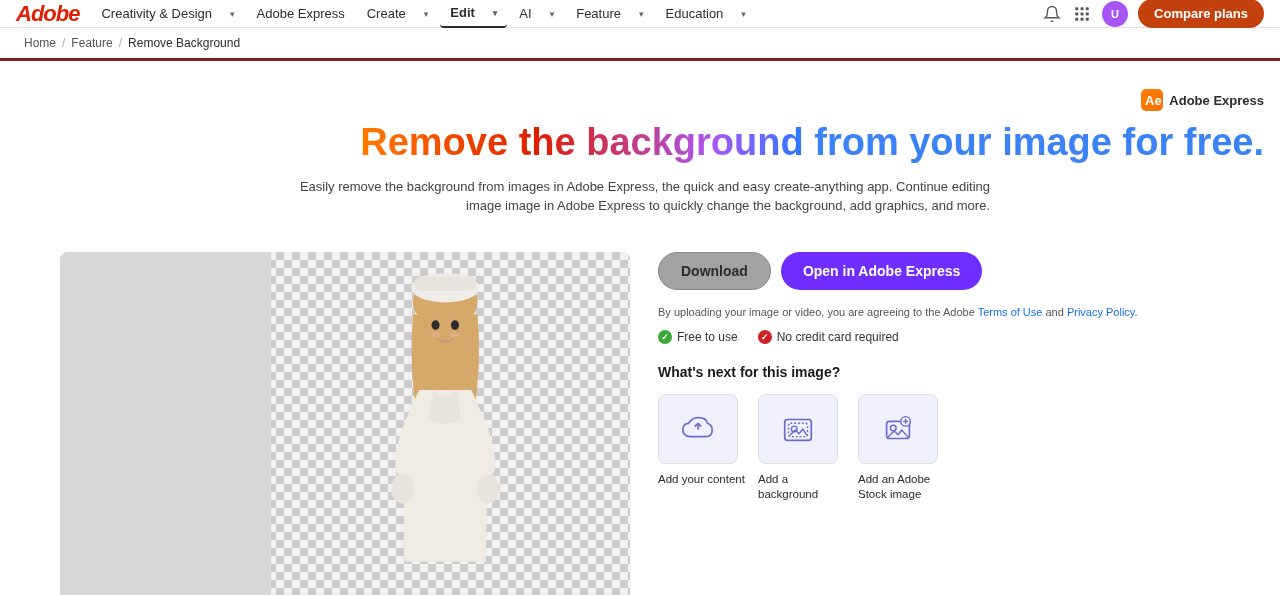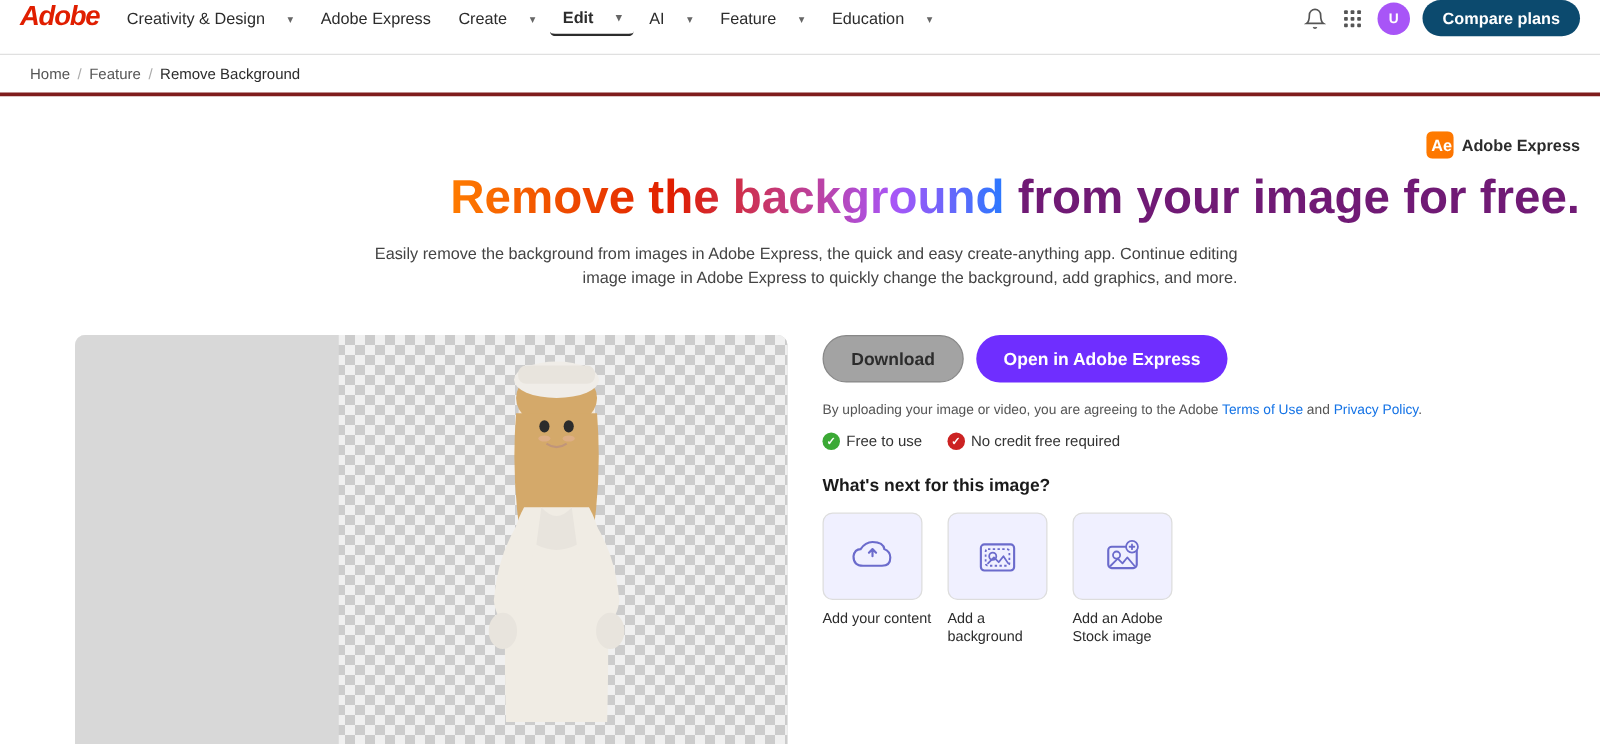--- a/index.html
+++ b/index.html
@@ -1,33 +1,33 @@
 <!DOCTYPE html>
 <html><head>
   <meta charset="utf-8">
   <style>
     * { box-sizing: border-box; margin: 0; padding: 0; }
     body { font-family: 'Adobe Clean', Arial, sans-serif; font-size: 14px; color: #2c2c2c; background: #fff; }
 
     
     nav {
-      display: flex; align-items: flex-start; height: 44px;
+      display: flex; align-items: center; height: 28px;
       border-bottom: 1px solid #e0e0e0; padding: 0 16px; gap: 8px;
     }
     .nav-logo { color: #e01e00; font-weight: 900; font-size: 22px; letter-spacing: -1px; margin-right: 4px; font-style: italic; }
     .nav-items { display: flex; align-items: center; gap: 2px; flex: 1; }
     .nav-item {
       padding: 6px 10px; font-size: 13px; color: #2c2c2c; cursor: pointer;
       border-radius: 4px; display: flex; align-items: center; gap: 18px;
     }
     .nav-item-edit { border-bottom: 2px solid #2c2c2c; font-weight: 600; }
     .nav-chevron { font-size: 9px; color: #666; }
     .nav-right { display: flex; align-items: center; gap: 10px; }
     .compare-btn {
-      background: #0c4a6e; color: #fff; border: none; border-radius: 20px;
+      background: #c2410c; color: #fff; border: none; border-radius: 20px;
       padding: 7px 16px; font-size: 13px; font-weight: 600; cursor: pointer;
     }
     .nav-icon { width: 20px; height: 20px; display: flex; align-items: center; justify-content: center; cursor: pointer; color: #555; font-size: 16px; }
     .avatar { width: 26px; height: 26px; border-radius: 50%; background: #a855f7; display: flex; align-items: center; justify-content: center; color: #fff; font-size: 11px; font-weight: 700; cursor: pointer; }
 
     
     .breadcrumb {
       padding: 8px 24px; font-size: 12px; color: #555; display: flex; align-items: center; gap: 6px;
       border-bottom: 3px solid #7f1d1d;
     }
@@ -37,21 +37,21 @@
 
     
     .hero { text-align: right; padding: 28px 16px 20px; }
     .express-badge { display: inline-flex; align-items: center; gap: 6px; font-size: 13px; font-weight: 600; margin-bottom: 10px; }
     .express-badge-icon { width: 22px; height: 22px; }
     .hero-title { font-size: 38px; font-weight: 900; line-height: 1.15; margin-bottom: 12px; }
     .hero-title-gradient {
       background: linear-gradient(90deg, #ff7c00 0%, #e01e00 40%, #a855f7 80%, #2979ff 100%);
       -webkit-background-clip: text; -webkit-text-fill-color: transparent; background-clip: text;
     }
-    .hero-title-black { color: #701a75; }
+    .hero-title-black { color: #3b82f6; }
     .hero-subtitle { font-size: 13px; color: #444; max-width: 700px; margin: 0 auto; line-height: 1.5; }
 
     
     .main-content {
       display: flex; gap: 28px; padding: 16px 60px 30px; align-items: flex-start;
       max-width: 1280px; margin: 0 auto;
     }
 
     
     .image-area {
@@ -251,21 +251,21 @@
     <p class="terms-text">
       <span>By uploading your image or video, you are agreeing to the Adobe </span><a href="#" class="terms-link">Terms of Use</a><span> and </span><a href="#" class="terms-link">Privacy Policy</a><span>.</span>
     </p>
     <div class="badges">
       <div class="badge-item">
         <div class="badge-dot badge-dot-green">✓</div>
         <span>Free to use</span>
       </div>
       <div class="badge-item">
         <div class="badge-dot badge-dot-red">✓</div>
-        <span>No credit free required</span>
+        <span>No credit card required</span>
       </div>
     </div>
     <div class="whats-next">What's next for this image?</div>
     <div class="next-cards">
 
       <div class="next-card">
         <div class="next-card-icon">
           <svg viewBox="0 0 40 40" fill="none" xmlns="http://www.w3.org/2000/svg">
             <path d="M20 8 Q14 8 10 14 Q5 14 4 20 Q4 28 12 28 L28 28 Q35 28 35 21 Q35 16 30 14 Q29 8 20 8Z" stroke="#6b6bcc" stroke-width="1.8" fill="none"></path>
             <path d="M20 20 L20 14 M17 17 L20 14 L23 17" stroke="#6b6bcc" stroke-width="1.8" stroke-linecap="round" stroke-linejoin="round"></path>

